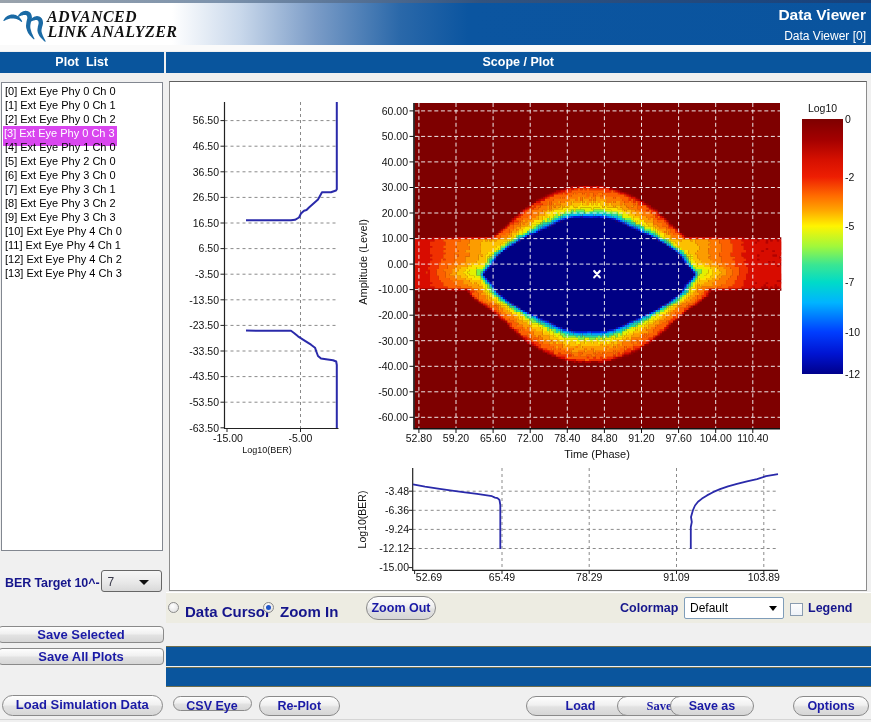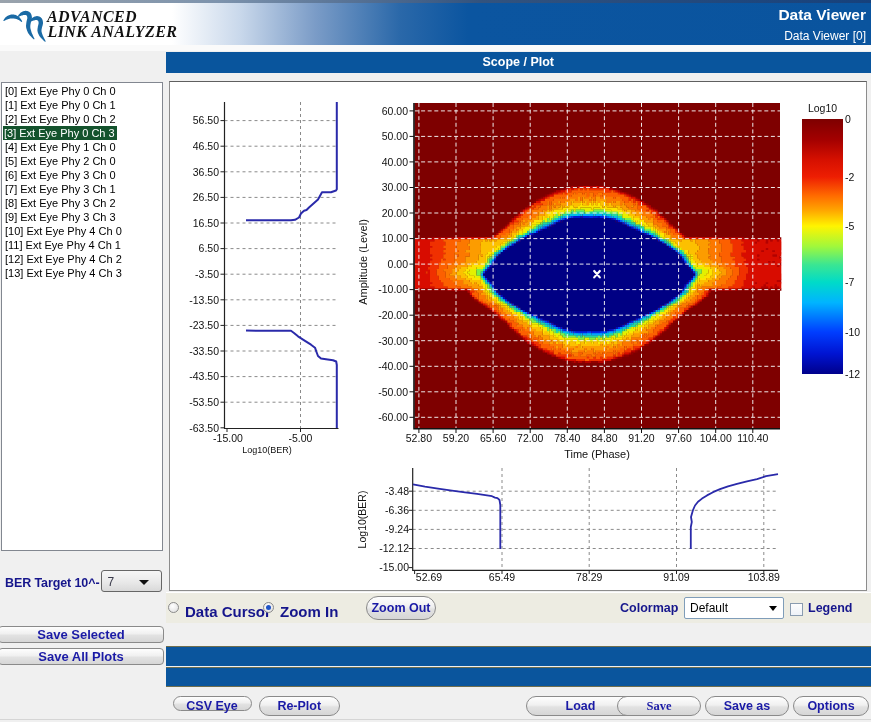--- a/index.html
+++ b/index.html
@@ -25,41 +25,41 @@
 
 .bluebar { top:51.5px; height:21.5px; background:#09559d; color:#fff; font-weight:bold;
   font-size:12.5px; text-align:center; line-height:21.5px; }
 #barL { left:0; width:163.5px; }
 #barR { left:165.5px; width:705.5px; }
 
 
 #listbox { left:0.5px; top:82px; width:162.8px; height:469px; background:#fff;
   border:1px solid #828790; padding:0.5px 0 0 3.5px; font-size:11px; color:#000; }
 .li { height:14.05px; line-height:14.05px; white-space:nowrap; }
-.sel { background:#14532d; color:#fff; padding:0 2px 0 1.5px; margin-left:-2.5px; display:inline-block; height:14px; }
+.sel { background:#d946ef; color:#fff; padding:0 2px 0 1.5px; margin-left:-2.5px; display:inline-block; height:20px; }
 
 
 #berlab { left:5px; top:576px; font-size:12.5px; font-weight:bold; color:#16168c; letter-spacing:-0.1px; }
 #berdd { left:100.5px; top:570px; width:61.5px; height:22px; background:linear-gradient(#f6f6f6,#e9e9e9 55%,#d9d9d9);
   border:1px solid #666; border-radius:3px; font-size:12px; color:#3a3a4a; padding:3.5px 0 0 6px; }
 #berdd .arr { position:absolute; right:12px; top:9px; width:0; height:0;
   border-left:5px solid transparent; border-right:5px solid transparent; border-top:5.5px solid #111; }
 
 
 .btn { background:linear-gradient(#fefefe,#f0f0f0 45%,#e2e2e2 55%,#d6d6d6);
   border:1px solid #8a8a8a; border-radius:12px; color:#1a1aa6; font-weight:bold;
   text-align:center; font-size:13px; }
 #bSaveSel { left:-2px; top:625.5px; width:166px; height:17.5px; line-height:15px; border-radius:4px; }
 #bSaveAll { left:-2px; top:647.5px; width:166px; height:17.5px; line-height:15px; border-radius:4px; }
 #bLoadSim { left:2px; top:695px; width:160.5px; height:20.5px; line-height:18px; }
 #bCsv   { left:172.5px; top:696px; width:79px;  height:15px; line-height:18px; font-size:12.5px; }
 #bRe    { left:259px;   top:696px; width:80.5px; height:20px; line-height:18px; font-size:12.5px; }
 #bLoad  { left:526px;   top:696px; width:109px;  height:20px; line-height:18px; font-size:12.5px; }
 #bSave  { left:617px;   top:696px; width:84px;  height:20px; line-height:18px; font-size:12.5px;font-family:Liberation Serif, serif; }
-#bSaveAs{ left:705px;   top:696px; width:84px;  height:20px; line-height:18px; font-size:12.5px; }
+#bSaveAs{ left:670px;   top:696px; width:84px;  height:20px; line-height:18px; font-size:12.5px; }
 #bOpt   { left:793px;   top:696px; width:76px;  height:20px; line-height:18px; font-size:12.5px; }
 #bZoomOut { left:366px; top:596px; width:70px; height:24px; line-height:22px; font-size:12.5px; }
 
 
 #panel { left:169px; top:81px; width:698px; height:510px; background:#fff;
   border:1px solid #8c8c8c; border-top-color:#5f5f5f; }
 
 
 #ctrlbar { left:166px; top:591.5px; width:705px; height:31px; background:#edece2; border-top:1px solid #fff; }
 .radio { width:11px; height:11px; border-radius:50%; border:1px solid #8a8a8a;
@@ -95,20 +95,21 @@
   <svg id="logo" class="abs" width="62" height="44" viewBox="0 0 62 44">
       <path d="M1.7,17.0 L1.8,17.0 L2.0,16.9 L2.2,16.9 L2.4,16.8 L2.6,16.7 L2.9,16.5 L3.1,16.4 L3.3,16.3 L3.6,16.2 L3.8,16.0 L4.1,15.9 L4.4,15.8 L4.6,15.7 L4.9,15.6 L5.1,15.5 L5.3,15.4 L5.5,15.4 L5.7,15.3 L5.9,15.2 L6.1,15.2 L6.3,15.1 L6.5,15.0 L6.7,15.0 L6.9,14.9 L7.1,14.8 L7.3,14.8 L7.5,14.7 L7.7,14.7 L7.9,14.7 L8.1,14.6 L8.3,14.6 L8.5,14.6 L8.7,14.6 L8.9,14.6 L9.1,14.5 L9.3,14.5 L9.5,14.5 L9.6,14.5 L9.8,14.5 L10.0,14.5 L10.2,14.4 L10.4,14.4 L10.6,14.4 L10.7,14.4 L10.9,14.4 L11.1,14.5 L11.3,14.5 L11.5,14.5 L11.6,14.5 L11.8,14.5 L12.0,14.6 L12.2,14.6 L12.3,14.6 L12.5,14.7 L12.7,14.7 L12.9,14.7 L13.1,14.7 L13.3,14.8 L13.5,14.8 L13.7,14.8 L13.8,14.9 L14.0,14.9 L14.2,15.0 L14.4,15.1 L14.6,15.1 L14.8,15.2 L15.0,15.3 L15.2,15.4 L15.4,15.4 L15.6,15.5 L15.8,15.6 L16.0,15.7 L16.2,15.8 L16.4,15.9 L16.7,16.0 L16.9,16.1 L17.1,16.3 L17.4,16.5 L17.6,16.6 L17.9,16.8 L18.1,17.0 L18.4,17.2 L18.6,17.3 L18.8,17.5 L19.0,17.6 L19.2,17.8 L19.4,17.9 L19.6,18.0 L19.7,18.0 L20.3,17.6 L20.2,17.4 L20.1,17.2 L20.0,17.1 L19.9,16.8 L19.8,16.6 L19.7,16.4 L19.5,16.1 L19.3,15.9 L19.2,15.6 L19.0,15.3 L18.8,15.1 L18.6,14.8 L18.4,14.5 L18.2,14.2 L18.0,14.0 L17.8,13.7 L17.6,13.5 L17.4,13.3 L17.2,13.1 L17.0,13.0 L16.8,12.8 L16.6,12.6 L16.3,12.5 L16.1,12.3 L15.9,12.2 L15.7,12.0 L15.4,11.9 L15.2,11.7 L15.0,11.6 L14.7,11.5 L14.5,11.4 L14.2,11.2 L14.0,11.1 L13.7,11.0 L13.5,10.9 L13.2,10.8 L13.0,10.8 L12.7,10.7 L12.4,10.7 L12.2,10.7 L11.9,10.6 L11.6,10.6 L11.4,10.6 L11.1,10.6 L10.8,10.5 L10.6,10.5 L10.3,10.5 L10.0,10.5 L9.8,10.6 L9.5,10.6 L9.2,10.6 L9.0,10.6 L8.7,10.7 L8.4,10.7 L8.2,10.8 L7.9,10.9 L7.7,11.0 L7.4,11.1 L7.2,11.2 L6.9,11.3 L6.6,11.4 L6.4,11.5 L6.1,11.6 L5.9,11.7 L5.7,11.8 L5.4,12.0 L5.2,12.1 L4.9,12.2 L4.7,12.4 L4.5,12.5 L4.3,12.7 L4.0,12.9 L3.8,13.1 L3.6,13.3 L3.4,13.6 L3.2,13.8 L3.0,14.1 L2.8,14.3 L2.6,14.6 L2.4,14.8 L2.2,15.0 L2.1,15.3 L1.9,15.5 L1.8,15.7 L1.7,15.9 L1.5,16.1 L1.4,16.3 L1.4,16.4 L1.3,16.6 Z" fill="#1a6aa5"></path>
       <path d="M16.2,12.9 L16.4,12.8 L16.5,12.8 L16.7,12.7 L16.9,12.7 L17.2,12.6 L17.4,12.5 L17.6,12.4 L17.9,12.2 L18.1,12.1 L18.4,12.0 L18.6,11.9 L18.9,11.8 L19.1,11.7 L19.4,11.6 L19.6,11.6 L19.8,11.5 L20.0,11.5 L20.2,11.4 L20.4,11.4 L20.6,11.3 L20.8,11.3 L21.0,11.2 L21.2,11.1 L21.4,11.1 L21.6,11.0 L21.8,11.0 L22.0,11.0 L22.2,11.0 L22.4,10.9 L22.6,10.9 L22.8,10.9 L22.9,10.9 L23.1,10.9 L23.2,11.0 L23.3,11.0 L23.4,11.0 L23.5,11.0 L23.6,11.0 L23.7,11.1 L23.9,11.1 L24.0,11.1 L24.1,11.2 L24.2,11.2 L24.3,11.3 L24.4,11.3 L24.4,11.4 L24.5,11.4 L24.6,11.5 L24.6,11.5 L24.7,11.6 L24.7,11.6 L24.8,11.7 L24.8,11.7 L24.8,11.7 L24.8,11.8 L24.9,11.8 L24.9,11.9 L24.9,11.9 L25.0,12.0 L25.0,12.1 L25.0,12.3 L25.1,12.4 L25.1,12.5 L25.2,12.7 L25.2,12.8 L25.2,13.0 L25.2,13.1 L25.3,13.3 L25.3,13.5 L25.3,13.7 L25.3,13.8 L25.3,14.0 L25.3,14.1 L25.3,14.2 L25.3,14.4 L25.3,14.5 L25.2,14.7 L25.2,14.9 L25.1,15.1 L25.1,15.3 L25.0,15.6 L25.0,15.8 L24.9,16.1 L24.8,16.4 L24.7,16.6 L24.7,16.9 L24.6,17.2 L24.5,17.5 L24.5,17.8 L24.4,18.1 L24.4,18.4 L24.4,18.6 L24.3,18.9 L24.3,19.1 L24.3,19.4 L24.2,19.6 L24.2,19.9 L24.2,20.2 L24.1,20.5 L24.1,20.7 L24.1,21.0 L24.1,21.3 L24.0,21.6 L24.0,21.9 L24.0,22.2 L24.1,22.6 L24.1,22.9 L24.1,23.2 L24.2,23.5 L24.2,23.9 L24.3,24.2 L24.4,24.5 L24.5,24.8 L24.6,25.1 L24.7,25.5 L24.8,25.8 L24.9,26.1 L25.0,26.4 L25.1,26.7 L25.2,27.0 L25.3,27.3 L25.5,27.6 L25.6,27.9 L25.7,28.1 L25.8,28.4 L26.0,28.7 L26.1,28.9 L26.3,29.2 L26.4,29.4 L26.6,29.7 L26.7,29.9 L26.9,30.1 L27.1,30.4 L27.2,30.6 L27.4,30.8 L27.5,31.0 L27.7,31.2 L27.9,31.4 L28.0,31.5 L28.2,31.7 L28.3,31.9 L28.5,32.1 L28.7,32.3 L28.8,32.4 L29.0,32.6 L29.2,32.8 L29.4,33.0 L29.6,33.3 L29.8,33.5 L30.0,33.7 L30.2,33.9 L30.4,34.1 L30.6,34.3 L30.8,34.5 L31.0,34.7 L31.2,34.8 L31.3,35.0 L31.5,35.1 L31.6,35.2 L31.8,35.3 L31.9,35.4 L32.5,35.0 L32.5,34.8 L32.4,34.7 L32.3,34.5 L32.3,34.3 L32.2,34.1 L32.1,33.9 L31.9,33.6 L31.8,33.4 L31.7,33.2 L31.6,32.9 L31.5,32.7 L31.3,32.4 L31.2,32.1 L31.1,31.9 L31.0,31.6 L30.9,31.4 L30.8,31.2 L30.7,30.9 L30.6,30.7 L30.5,30.5 L30.4,30.3 L30.3,30.1 L30.2,29.9 L30.1,29.7 L30.0,29.4 L29.9,29.2 L29.8,29.0 L29.7,28.8 L29.6,28.6 L29.6,28.4 L29.5,28.2 L29.4,28.0 L29.4,27.8 L29.3,27.5 L29.2,27.3 L29.2,27.1 L29.1,26.8 L29.0,26.6 L28.9,26.3 L28.9,26.1 L28.8,25.8 L28.7,25.5 L28.7,25.3 L28.6,25.0 L28.5,24.7 L28.5,24.5 L28.4,24.2 L28.4,23.9 L28.4,23.7 L28.3,23.5 L28.3,23.2 L28.3,23.0 L28.3,22.8 L28.3,22.6 L28.3,22.4 L28.3,22.2 L28.3,22.0 L28.3,21.8 L28.3,21.6 L28.3,21.4 L28.4,21.2 L28.4,21.0 L28.4,20.8 L28.5,20.5 L28.5,20.3 L28.5,20.1 L28.6,19.9 L28.6,19.6 L28.7,19.4 L28.7,19.1 L28.8,18.9 L28.8,18.7 L28.9,18.5 L28.9,18.3 L29.0,18.0 L29.0,17.8 L29.1,17.6 L29.2,17.3 L29.3,17.1 L29.3,16.8 L29.4,16.5 L29.5,16.3 L29.6,16.0 L29.7,15.7 L29.7,15.4 L29.8,15.0 L29.8,14.7 L29.9,14.4 L29.9,14.0 L29.9,13.7 L29.9,13.4 L29.9,13.1 L29.8,12.8 L29.8,12.6 L29.8,12.3 L29.7,12.0 L29.7,11.7 L29.6,11.4 L29.5,11.1 L29.4,10.8 L29.3,10.5 L29.2,10.2 L29.1,10.0 L28.9,9.7 L28.8,9.4 L28.6,9.1 L28.4,8.9 L28.2,8.6 L27.9,8.4 L27.7,8.2 L27.4,8.0 L27.2,7.8 L26.9,7.7 L26.7,7.5 L26.4,7.4 L26.1,7.3 L25.8,7.2 L25.6,7.1 L25.3,7.0 L25.0,7.0 L24.7,6.9 L24.4,6.9 L24.2,6.8 L23.9,6.8 L23.6,6.8 L23.3,6.8 L23.0,6.9 L22.7,6.9 L22.4,7.0 L22.1,7.0 L21.8,7.1 L21.5,7.2 L21.3,7.3 L21.0,7.4 L20.7,7.5 L20.5,7.6 L20.2,7.8 L20.0,7.9 L19.7,8.0 L19.5,8.2 L19.2,8.3 L19.0,8.4 L18.8,8.6 L18.5,8.8 L18.3,9.0 L18.1,9.2 L17.9,9.4 L17.7,9.7 L17.5,9.9 L17.3,10.1 L17.1,10.4 L16.9,10.6 L16.7,10.8 L16.5,11.1 L16.4,11.3 L16.3,11.5 L16.1,11.7 L16.0,11.9 L15.9,12.0 L15.8,12.2 L15.8,12.3 Z" fill="#1a6aa5"></path>
       <path d="M28.0,17.9 L28.2,17.8 L28.3,17.8 L28.5,17.7 L28.7,17.7 L28.9,17.6 L29.1,17.5 L29.3,17.4 L29.5,17.3 L29.7,17.2 L30.0,17.1 L30.2,17.0 L30.4,16.9 L30.7,16.8 L30.9,16.7 L31.1,16.7 L31.3,16.6 L31.5,16.6 L31.7,16.5 L31.9,16.5 L32.1,16.4 L32.3,16.4 L32.5,16.3 L32.7,16.3 L32.9,16.2 L33.1,16.2 L33.2,16.1 L33.4,16.1 L33.6,16.1 L33.8,16.0 L34.0,16.0 L34.1,16.0 L34.3,16.0 L34.4,16.0 L34.5,16.1 L34.6,16.1 L34.7,16.1 L34.8,16.1 L34.9,16.1 L35.0,16.2 L35.1,16.2 L35.2,16.2 L35.3,16.3 L35.4,16.3 L35.5,16.4 L35.6,16.4 L35.7,16.5 L35.8,16.5 L35.8,16.6 L35.9,16.6 L36.0,16.7 L36.0,16.8 L36.0,16.8 L36.1,16.9 L36.1,16.9 L36.1,16.9 L36.1,17.0 L36.2,17.0 L36.2,17.1 L36.3,17.2 L36.3,17.3 L36.3,17.4 L36.4,17.5 L36.4,17.6 L36.5,17.8 L36.5,17.9 L36.5,18.1 L36.5,18.2 L36.6,18.4 L36.6,18.6 L36.6,18.7 L36.6,18.9 L36.6,19.0 L36.6,19.1 L36.6,19.2 L36.6,19.4 L36.6,19.5 L36.5,19.7 L36.5,19.9 L36.5,20.1 L36.4,20.3 L36.4,20.5 L36.3,20.7 L36.2,21.0 L36.2,21.2 L36.1,21.5 L36.1,21.7 L36.0,22.0 L35.9,22.3 L35.9,22.6 L35.8,22.8 L35.8,23.1 L35.8,23.3 L35.7,23.5 L35.7,23.7 L35.7,23.9 L35.6,24.1 L35.6,24.3 L35.6,24.6 L35.5,24.8 L35.5,25.0 L35.5,25.3 L35.5,25.5 L35.4,25.8 L35.4,26.1 L35.4,26.4 L35.5,26.7 L35.5,26.9 L35.5,27.2 L35.6,27.5 L35.7,27.8 L35.7,28.1 L35.8,28.4 L35.9,28.7 L36.0,28.9 L36.1,29.2 L36.2,29.5 L36.3,29.7 L36.4,30.0 L36.5,30.3 L36.7,30.5 L36.8,30.8 L36.9,31.0 L37.0,31.3 L37.1,31.5 L37.3,31.7 L37.4,31.9 L37.5,32.1 L37.7,32.4 L37.8,32.6 L38.0,32.8 L38.1,33.0 L38.3,33.1 L38.4,33.3 L38.6,33.5 L38.7,33.7 L38.9,33.8 L39.0,34.0 L39.2,34.1 L39.3,34.3 L39.5,34.4 L39.6,34.6 L39.8,34.7 L39.9,34.9 L40.1,35.0 L40.3,35.2 L40.5,35.4 L40.6,35.6 L40.8,35.8 L41.0,36.0 L41.2,36.2 L41.4,36.4 L41.6,36.6 L41.8,36.8 L42.0,36.9 L42.2,37.1 L42.4,37.3 L42.5,37.4 L42.7,37.5 L42.8,37.7 L43.0,37.8 L43.1,37.8 L43.7,37.4 L43.7,37.2 L43.6,37.1 L43.5,36.9 L43.4,36.7 L43.3,36.5 L43.2,36.3 L43.1,36.1 L43.0,35.9 L42.9,35.6 L42.7,35.4 L42.6,35.1 L42.5,34.9 L42.4,34.7 L42.2,34.4 L42.1,34.2 L42.0,34.0 L41.9,33.8 L41.8,33.6 L41.7,33.4 L41.6,33.2 L41.5,33.0 L41.4,32.8 L41.3,32.6 L41.2,32.4 L41.1,32.2 L41.0,32.1 L41.0,31.9 L40.9,31.7 L40.8,31.5 L40.7,31.4 L40.7,31.2 L40.6,31.0 L40.5,30.8 L40.5,30.7 L40.4,30.5 L40.3,30.3 L40.3,30.1 L40.2,29.9 L40.1,29.6 L40.0,29.4 L40.0,29.2 L39.9,29.0 L39.8,28.8 L39.8,28.5 L39.7,28.3 L39.7,28.1 L39.6,27.9 L39.6,27.7 L39.5,27.5 L39.5,27.3 L39.5,27.1 L39.5,26.9 L39.5,26.8 L39.5,26.6 L39.5,26.5 L39.5,26.3 L39.5,26.2 L39.5,26.0 L39.5,25.9 L39.5,25.7 L39.6,25.6 L39.6,25.4 L39.6,25.2 L39.7,25.1 L39.7,24.9 L39.7,24.7 L39.8,24.5 L39.8,24.2 L39.9,24.0 L39.9,23.8 L40.0,23.6 L40.0,23.4 L40.0,23.2 L40.1,23.0 L40.2,22.8 L40.2,22.6 L40.3,22.4 L40.4,22.1 L40.4,21.9 L40.5,21.7 L40.6,21.4 L40.7,21.1 L40.7,20.8 L40.8,20.6 L40.9,20.3 L40.9,20.0 L41.0,19.6 L41.0,19.3 L41.0,19.0 L41.0,18.7 L41.0,18.4 L41.0,18.2 L40.9,17.9 L40.9,17.6 L40.8,17.3 L40.8,17.1 L40.7,16.8 L40.7,16.5 L40.6,16.2 L40.5,16.0 L40.4,15.7 L40.3,15.4 L40.2,15.1 L40.0,14.9 L39.9,14.6 L39.7,14.4 L39.5,14.1 L39.3,13.9 L39.1,13.7 L38.8,13.5 L38.6,13.3 L38.4,13.1 L38.1,13.0 L37.9,12.8 L37.6,12.7 L37.4,12.6 L37.1,12.5 L36.8,12.4 L36.6,12.3 L36.3,12.3 L36.0,12.2 L35.7,12.2 L35.5,12.1 L35.2,12.1 L34.9,12.1 L34.6,12.1 L34.3,12.2 L34.0,12.2 L33.7,12.3 L33.4,12.4 L33.2,12.4 L32.9,12.5 L32.6,12.6 L32.4,12.7 L32.1,12.8 L31.9,13.0 L31.7,13.1 L31.4,13.2 L31.2,13.3 L31.0,13.5 L30.7,13.6 L30.5,13.7 L30.3,13.9 L30.1,14.0 L29.9,14.2 L29.7,14.5 L29.5,14.7 L29.3,14.9 L29.1,15.1 L28.9,15.3 L28.7,15.5 L28.6,15.7 L28.4,16.0 L28.3,16.2 L28.1,16.4 L28.0,16.6 L27.9,16.7 L27.8,16.9 L27.7,17.1 L27.6,17.2 L27.6,17.3 Z" fill="#1a6aa5"></path>
     </svg>
   <div class="abs lt1">ADVANCED</div>
   <div class="abs lt2">LINK ANALYZER</div>
   <div id="dv1" class="abs">Data Viewer</div>
   <div id="dv2" class="abs">Data Viewer [0]</div>
 
+  <div id="barL" class="abs bluebar">Plot&nbsp; List</div>
   <div id="barR" class="abs bluebar">Scope / Plot</div>
 
   <div id="listbox" class="abs">
 <div class="li">[0] Ext Eye Phy 0 Ch 0</div>
 <div class="li">[1] Ext Eye Phy 0 Ch 1</div>
 <div class="li">[2] Ext Eye Phy 0 Ch 2</div>
 <div class="li"><span class="sel">[3] Ext Eye Phy 0 Ch 3</span></div>
 <div class="li">[4] Ext Eye Phy 1 Ch 0</div>
 <div class="li">[5] Ext Eye Phy 2 Ch 0</div>
 <div class="li">[6] Ext Eye Phy 3 Ch 0</div>
@@ -118,20 +119,21 @@
 <div class="li">[10] Ext Eye Phy 4 Ch 0</div>
 <div class="li">[11] Ext Eye Phy 4 Ch 1</div>
 <div class="li">[12] Ext Eye Phy 4 Ch 2</div>
 <div class="li">[13] Ext Eye Phy 4 Ch 3</div>
   </div>
 
   <div id="berlab" class="abs">BER Target 10^-</div>
   <div id="berdd" class="abs">7<span class="arr"></span></div>
   <div id="bSaveSel" class="abs btn">Save Selected</div>
   <div id="bSaveAll" class="abs btn">Save All Plots</div>
+  <div id="bLoadSim" class="abs btn">Load Simulation Data</div>
 
   <div id="panel" class="abs">
     <div style="position:absolute;left:0;top:0;">
 <svg width="697" height="509" viewBox="170 82 697 509" font-family="Liberation Sans, sans-serif">
 <path d="M224.5 120.6H338.5 M224.5 146.2H338.5 M224.5 171.8H338.5 M224.5 197.4H338.5 M224.5 223.0H338.5 M224.5 248.6H338.5 M224.5 274.2H338.5 M224.5 299.8H338.5 M224.5 325.4H338.5 M224.5 351.0H338.5 M224.5 376.6H338.5 M224.5 402.2H338.5" stroke="#8a8a8a" stroke-width="1" fill="none" stroke-dasharray="3 3"></path>
 <path d="M300.5 102V428.5" stroke="#8a8a8a" stroke-width="1" fill="none" stroke-dasharray="3 3"></path>
 <path d="M224.5 102V428.5H338.5" stroke="#222" stroke-width="1.2" fill="none"></path>
 <path d="M220.5 120.6H224.5 M220.5 146.2H224.5 M220.5 171.8H224.5 M220.5 197.4H224.5 M220.5 223.0H224.5 M220.5 248.6H224.5 M220.5 274.2H224.5 M220.5 299.8H224.5 M220.5 325.4H224.5 M220.5 351.0H224.5 M220.5 376.6H224.5 M220.5 402.2H224.5 M220.5 427.8H224.5 M227 428.5V432 M300.5 428.5V432" stroke="#222" stroke-width="1" fill="none"></path>
 <text x="219" y="124.4" font-size="10.5" text-anchor="end" fill="#111">56.50</text>
 <text x="219" y="150.0" font-size="10.5" text-anchor="end" fill="#111">46.50</text>

